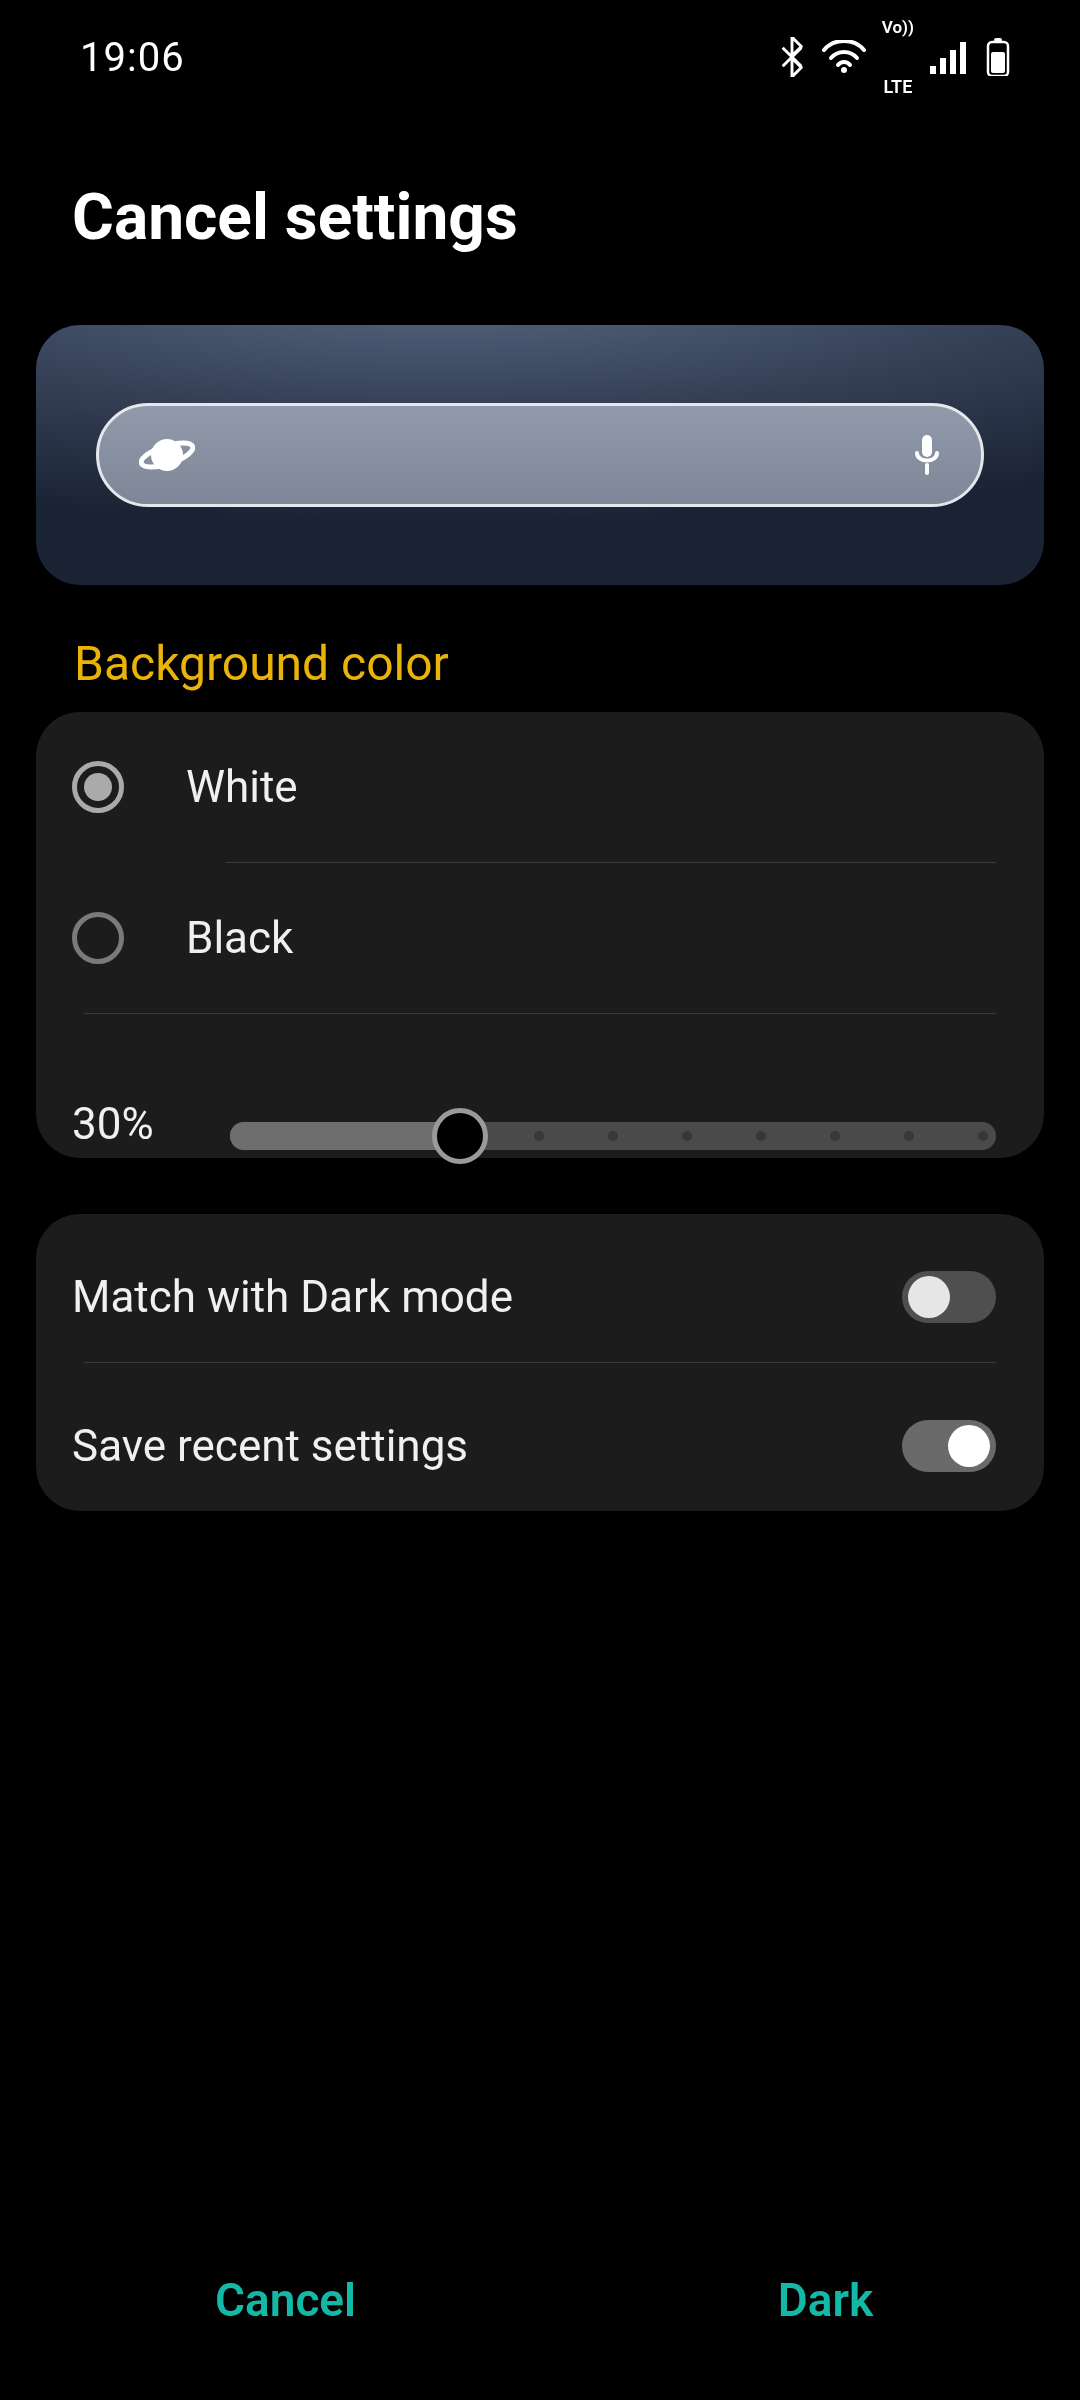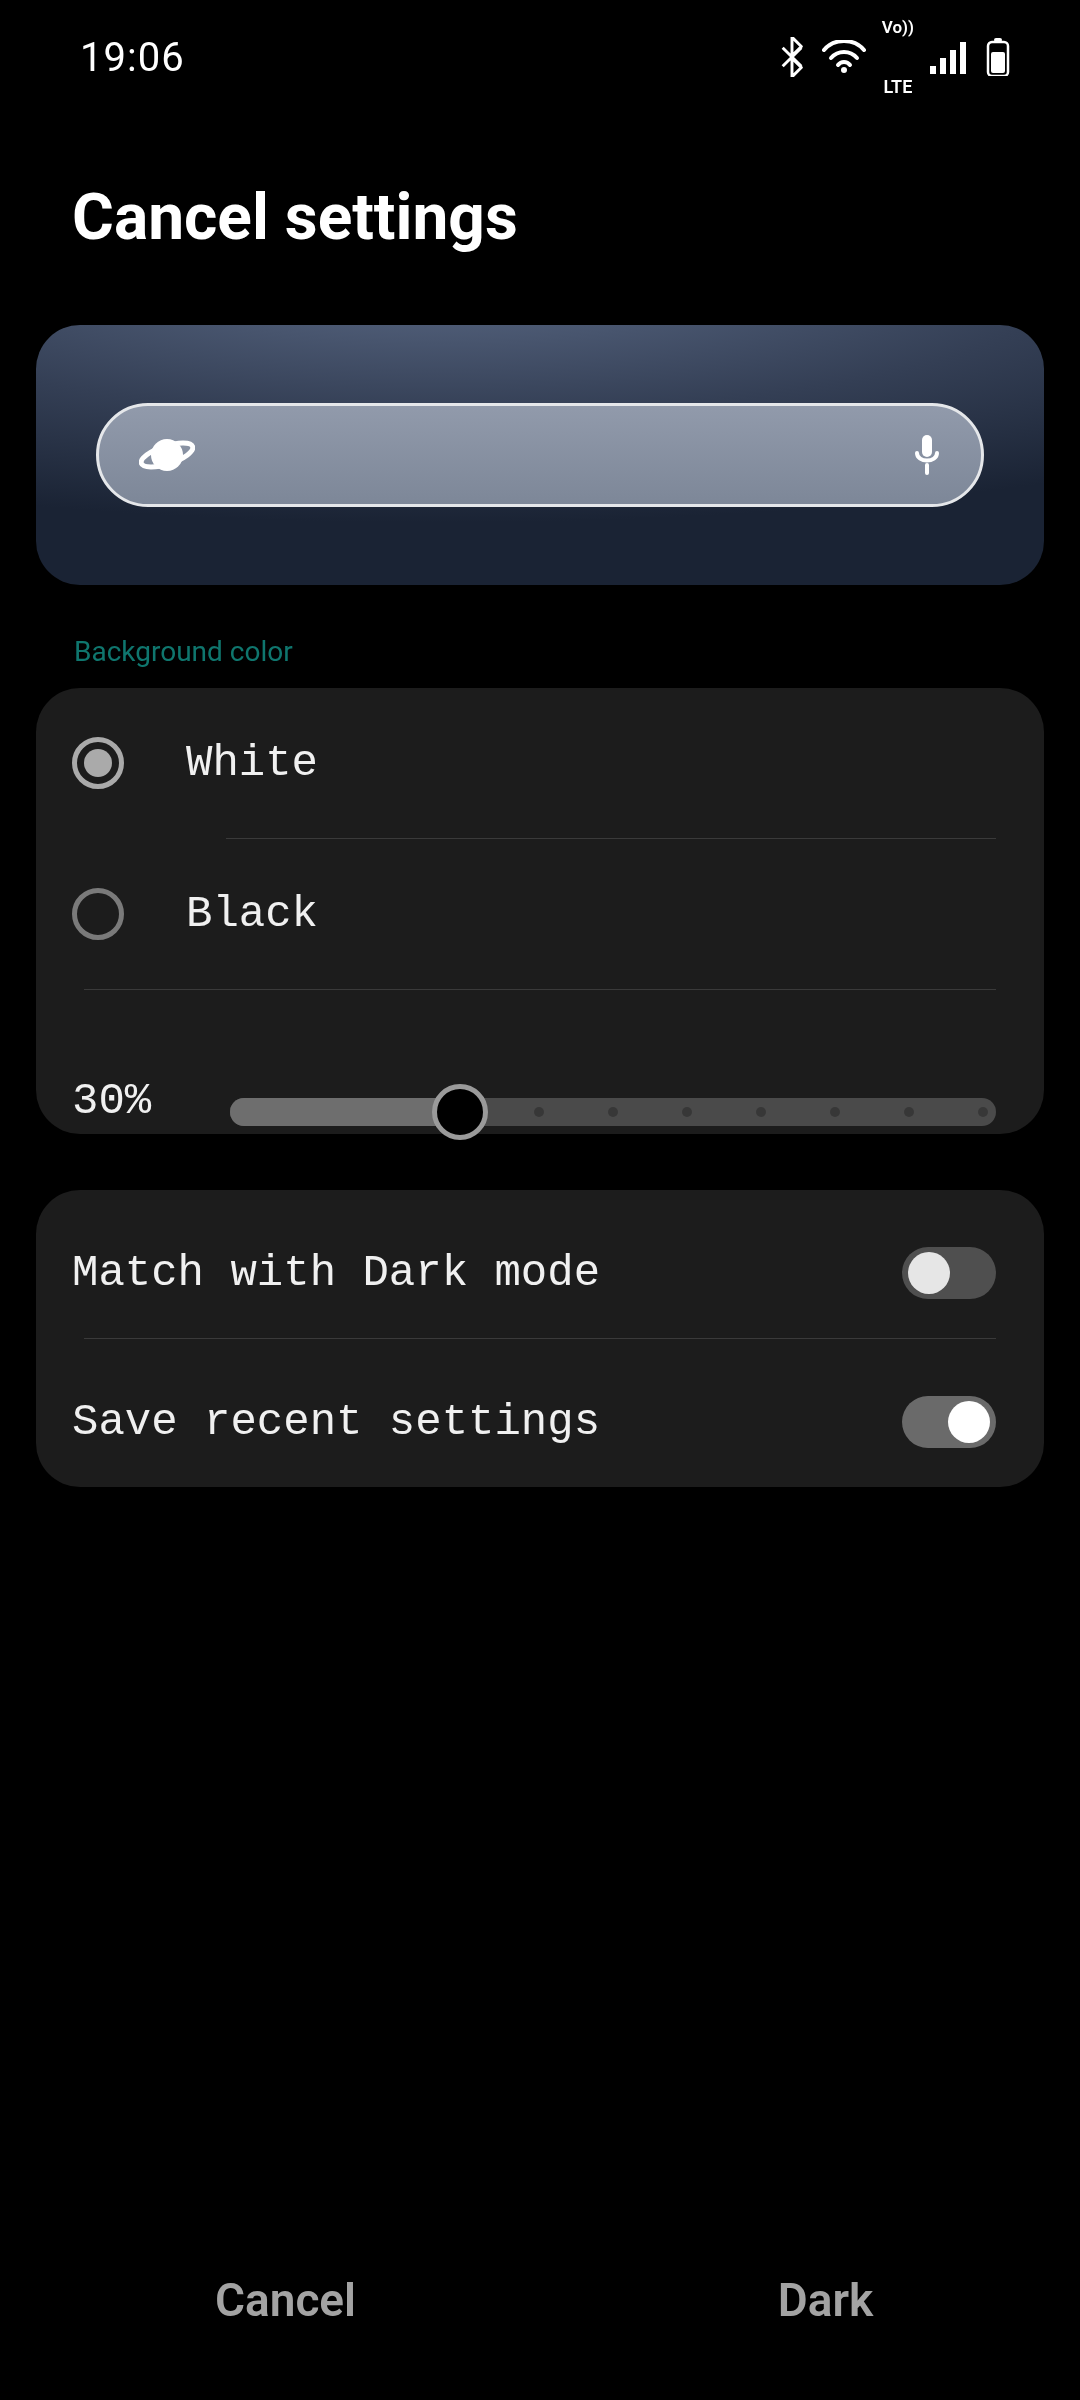--- a/index.html
+++ b/index.html
@@ -28,23 +28,23 @@
   .search-pill {
     width: 100%;
     height: 104px;
     border-radius: 52px;
     border: 3px solid #e5e7ea;
     background: linear-gradient(180deg, #919aab 0%, #7d8798 100%);
     display: flex; align-items: center; justify-content: space-between;
     padding: 0 40px;
   }
 
-  .section-label { font-size: 28px; color: #0f766e; margin: 50px 0 20px 38px; }
+  .section-label { font-size: 48px; color: #eab308; margin: 50px 0 20px 38px; }
 
-  .card { background: #1c1c1c; border-radius: 44px; font-family: Liberation Mono, monospace; }
+  .card { background: #1c1c1c; border-radius: 44px; }
 
   .radio-row { display: flex; align-items: center; height: 150px; padding: 0 36px; }
   .radio-outer { width: 52px; height: 52px; border-radius: 50%; border: 5px solid #7a7a7a; display: flex; align-items: center; justify-content: center; margin-right: 62px; flex-shrink: 0; }
   .radio-outer.checked { border-color: #aaa; }
   .radio-inner { width: 28px; height: 28px; border-radius: 50%; background: #aaa; }
   .radio-label { font-size: 44px; color: #f0f0f0; }
   .divider-inset { height: 1px; background: #3a3a3a; margin-left: 190px; margin-right: 48px; }
   .divider-full { height: 1px; background: #3a3a3a; margin: 0 48px; }
 
   .opacity-row { display: flex; align-items: flex-end; height: 144px; padding: 0 48px 8px 36px; gap: 48px; }
@@ -60,21 +60,21 @@
   .switch-row { display: flex; align-items: center; justify-content: space-between; height: 148px; padding: 17px 48px 0 36px; }
   .switch-label { font-size: 44px; color: #f0f0f0; }
   .switch { width: 94px; height: 52px; border-radius: 26px; position: relative; }
   .switch.off { background: #4f4f4f; }
   .switch.on  { background: #6a6a6a; }
   .knob { position: absolute; top: 50%; width: 42px; height: 42px; border-radius: 50%; background: #e6e6e6; transform: translateY(-50%); }
   .switch.off .knob { left: 6px; }
   .switch.on  .knob { right: 6px; background: #fff; }
 
   .footer { height: 200px; display: flex; align-items: center; }
-  .footer-btn { flex: 1; text-align: center; font-size: 46px; font-weight: 600; color: #a3a3a3; margin-left: 31px; }
+  .footer-btn { flex: 1; text-align: center; font-size: 46px; font-weight: 600; color: #14b8a6; margin-left: 31px; }
 </style>
 </head>
 <body>
 
 <div class="status-bar">
   <div class="status-time">19:06</div>
   <div class="status-icons">
 
     <svg width="28" height="40" viewBox="0 0 24 34">
       <path d="M12 0 L20 8 L12 16 L12 0 Z M12 34 L20 26 L12 18 L12 34 Z M12 0 L12 34 M4 9 L20 25 M4 25 L20 9" stroke="#fff" stroke-width="2.5" fill="none" stroke-linejoin="round"></path>

